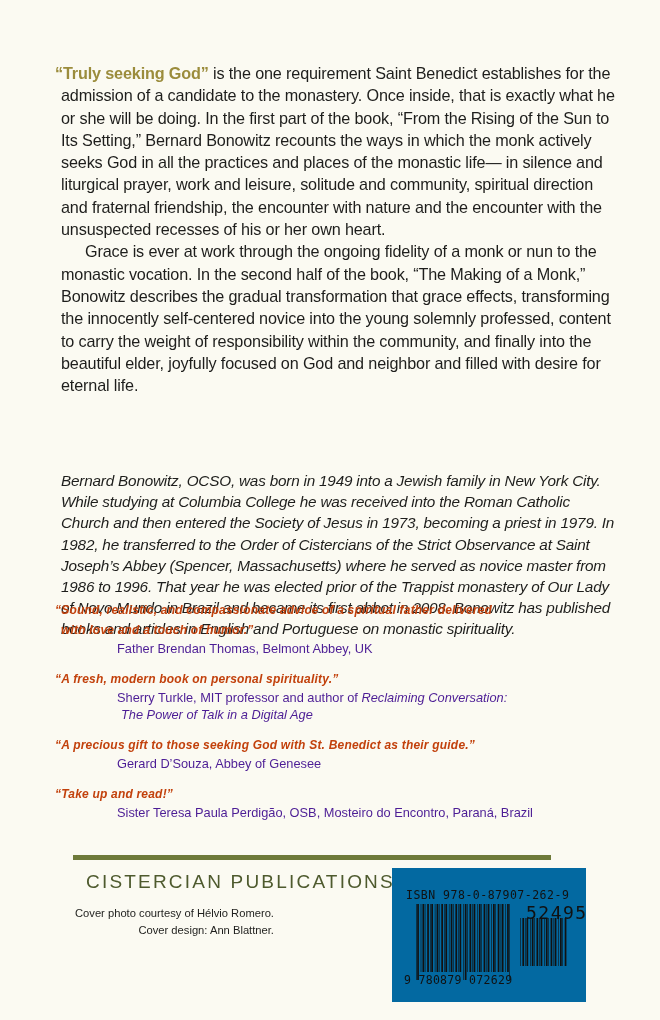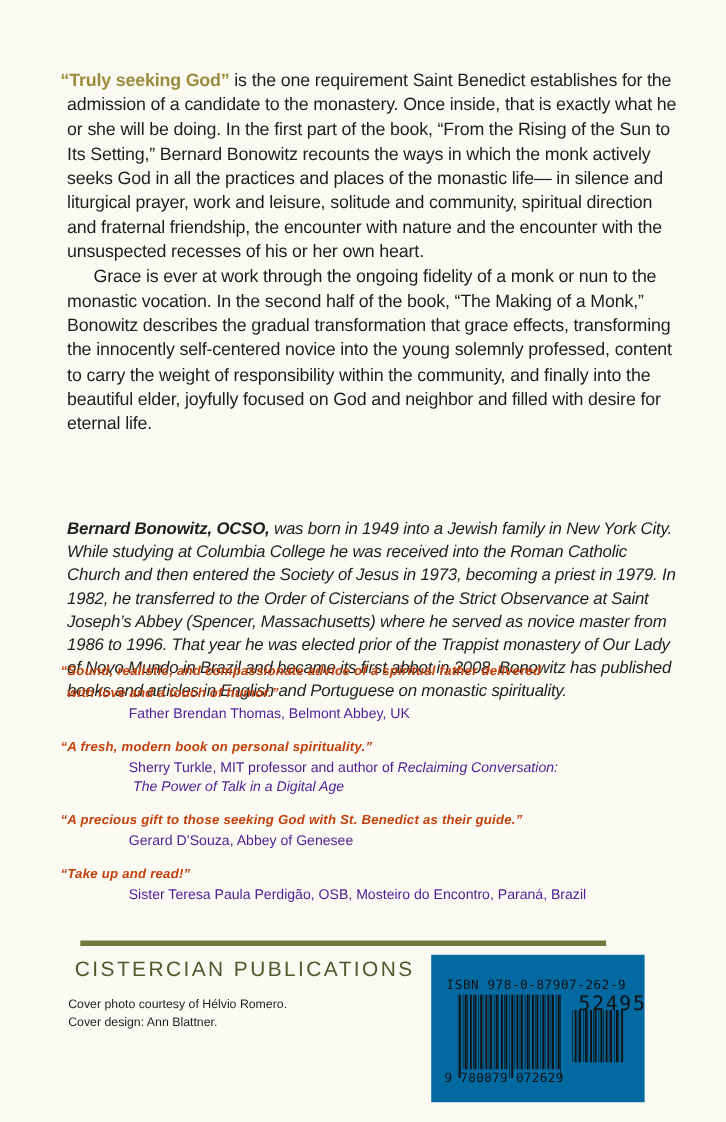--- a/index.html
+++ b/index.html
@@ -17,45 +17,45 @@
       letter-spacing: -0.15px;
     }
     .blurb p { margin: 0; }
     .blurb p.indent { text-indent: 24px; }
     .lead { color: #9b8c3c; font-weight: bold; margin-left: -6px; }
     .bio {
       position: absolute; left: 61px; top: 470px; width: 560px;
       font-size: 15.3px; line-height: 21.2px; font-style: italic;
       letter-spacing: -0.2px;
     }
-    .bio .name { font-weight: bold; font-style: italic; }
+    .bio .name { font-weight: normal; font-style: italic; }
     .bio p { margin: 0; }
     .quotes { position: absolute; left: 55px; top: 600px; width: 560px; }
     .quote { margin-bottom: 12px; }
     .quote-text {
       color: #c2410c; font-weight: bold; font-style: italic;
       font-size: 12px; line-height: 20px; letter-spacing: 0.2px;
     }
     .quote-text .cont { padding-left: 6px; display: block; }
     .quote-attr {
       padding-left: 62px; font-size: 12.8px; line-height: 17px; color: #4c1d95;
     }
     .quote-attr i { font-style: italic; }
     .quote-attr .cont { display: block; padding-left: 4px; font-style: italic; }
     .rule {
       position: absolute; left: 73px; top: 855px; width: 478px; height: 5px;
       background: #6e7a3a;
     }
     .publisher {
-      position: absolute; left: 68px; top: 871px;
+      position: absolute; left: 86px; top: 871px;
       font-size: 19px; letter-spacing: 2.2px; color: #4e5a2e;
     }
     .credits {
-      position: absolute; left: 62px; top: 905px;
-      font-size: 11.2px; line-height: 17px; color: #1e1e1c;
+      position: absolute; left: 75px; top: 905px;
+      font-size: 11.2px; line-height: 17px; color: #1e1e1c; text-align: right;
     }
     .barcode-box {
       position: absolute; left: 392px; top: 868px; width: 194px; height: 134px;
       background: #0369a1;
     }
     .isbn-top {
       position: absolute; left: 14px; top: 20px;
       font-family: "DejaVu Sans Mono", monospace; font-size: 11.5px; letter-spacing: 0.5px;
       color: #111;
     }

